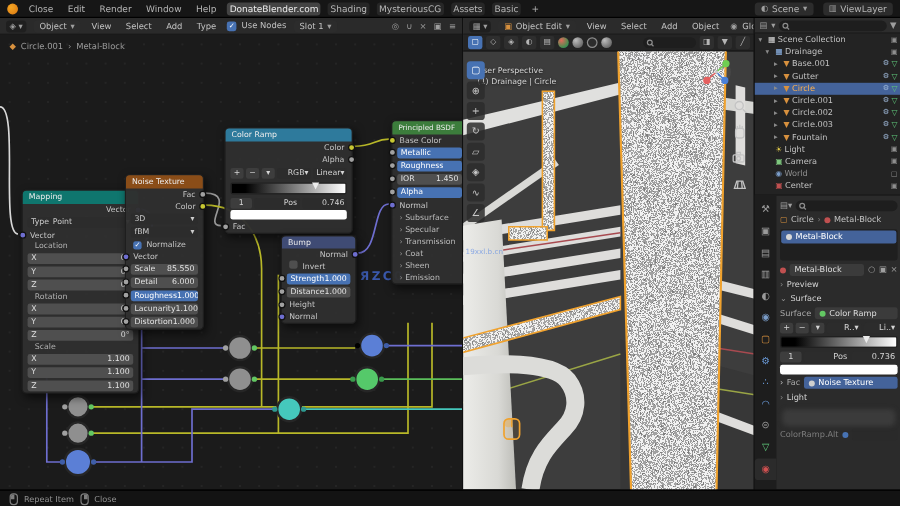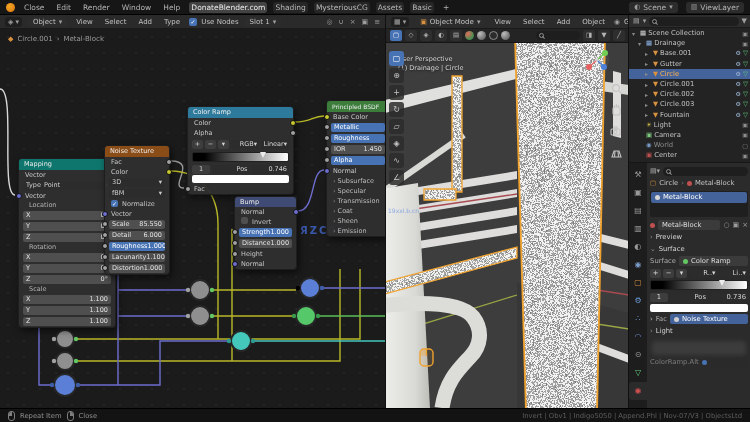--- a/index.html
+++ b/index.html
@@ -26,21 +26,21 @@
 
 #ve{left:0;top:29px;width:385px;height:379px;background-color:#1b1b1b;
   background-image:radial-gradient(#252525 1px,transparent 1.2px);background-size:16px 16px;overflow:hidden}
 #wires{left:0;top:0}
 .crumb{left:8px;top:6px;display:flex;gap:4px;align-items:center;color:#9b9b9b;font-size:7px}
 .node{position:absolute;background:rgba(47,47,47,.97);border-radius:4px;border:1px solid #1e1e1e;
   box-shadow:2px 3px 7px rgba(0,0,0,.55);font-size:6.5px;color:#c6c6c6}
 .nh{height:11px;line-height:11px;padding:0 5px;border-radius:3px 3px 0 0;color:#ededed;
   white-space:nowrap;overflow:hidden;font-size:6.5px}
 .nr{height:10px;line-height:10px;padding:0 6px;position:relative;white-space:nowrap}
-.nr.rt{text-align:left}
+.nr.rt{text-align:right}
 .ng{height:9px;line-height:9px;padding:0 10px;color:#b2b2b2}
 .fr{position:relative;height:11px;padding:1px 4px}
 .nf{height:9px;line-height:9px;background:#4f4f4f;border-radius:2px;display:flex;
   justify-content:space-between;padding:0 3px;color:#e3e3e3;overflow:hidden}
 .nf.dd{background:#2c2c2c;justify-content:flex-start;gap:3px;color:#cdcdcd}
 .nf.dd .dar{margin-left:auto}
 .nf.blue{background:#4772b3;color:#fff}
 .sock{position:absolute;width:6px;height:6px;border:1px solid #101010;border-radius:50%;top:2px}
 .sock.l{left:-3px}.sock.r{right:-3px}
 .sk-gray{background:#a1a1a1}.sk-yel{background:#c8c832}.sk-vec{background:#6e6ed0}
@@ -509,21 +509,21 @@
 </div>
 
 <div id="vp" class="ab">
   <div id="vp-r1" class="ab edhd" style="background:#2b2b2b">
     <span class="edico">
       <span class="icn">▦</span>
       <span class="icn">▾</span>
     </span>
     <span class="pill">
       <span class="icn" style="color:#d8913e">▣</span>
-      <span>Object Mode</span>
+      <span>Object Edit</span>
       <span class="icn">▾</span>
     </span>
     <span class="menu">View</span>
     <span class="menu">Select</span>
     <span class="menu">Add</span>
     <span class="menu">Object</span>
     <span style="margin-left:auto;display:flex;gap:4px;align-items:center">
       <span class="icn">◉</span>
       <span>Global</span>
 
@@ -911,14 +911,13 @@
       </div>
     </div>
   </div>
 </div>
 
 <div id="status" class="ab">
   <span class="mouse l"></span>
   <span>Repeat Item</span>
   <span class="mouse r"></span>
   <span>Close</span>
-  <span class="right">Invert | Obv1 | Indigo5050 | Append.Phl | Nov-07/V3 | ObjectsLtd</span>
 </div>
 
 </body></html>

